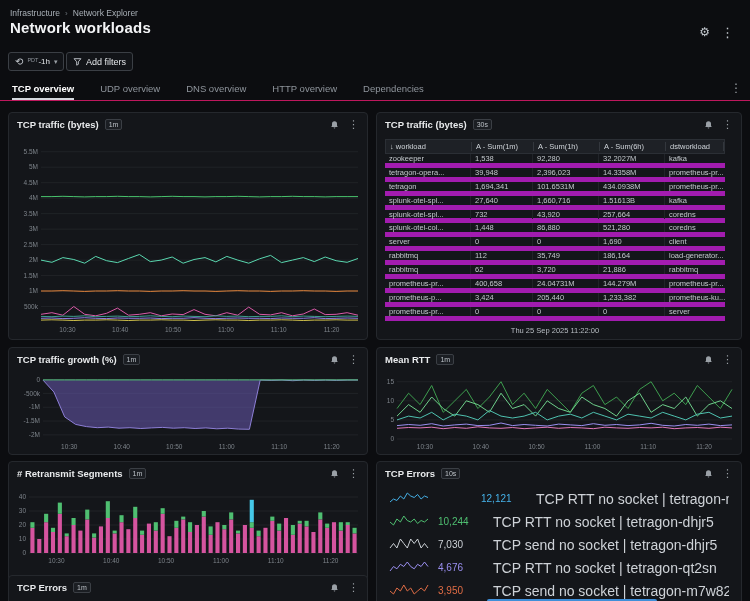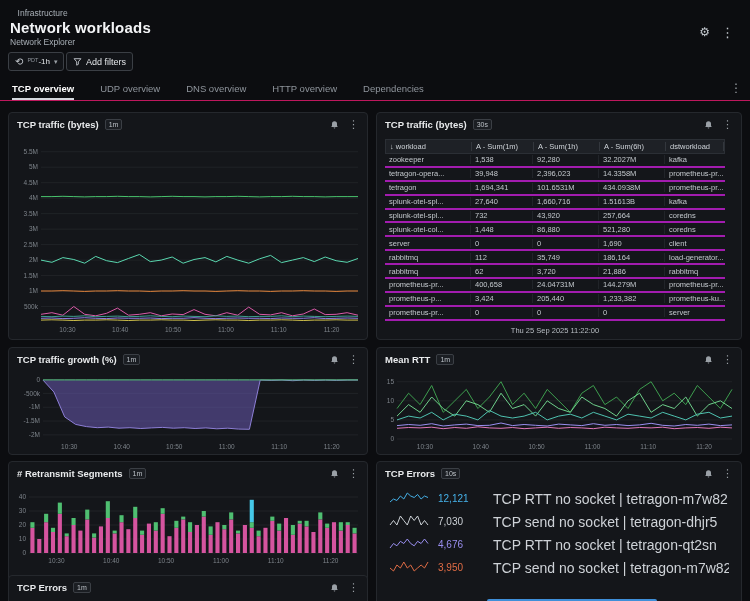--- a/index.html
+++ b/index.html
@@ -2,21 +2,21 @@
 <html><head>
 <meta charset="utf-8">
 <style>
   * { margin:0; padding:0; box-sizing:border-box; }
   html,body { width:750px; height:601px; }
   body {
     position:relative; overflow:hidden;
     background:#0c0d10; color:#d8dadd;
     font-family:"Liberation Sans", sans-serif;
   }
-  .crumb { position:absolute; top:8px; left:10px; font-size:8.5px; color:#9aa0a6; display:flex; gap:5px; align-items:center;flex-direction:column;}
+  .crumb { position:absolute; top:8px; left:10px; font-size:8.5px; color:#9aa0a6; display:flex; gap:5px; align-items:center;}
   .crumb .sep { color:#6d7ould3; color:#6d737a; font-size:8px;}
   .crumb a { color:#a9b0b7; cursor:pointer; }
   .page-title { position:absolute; top:19px; left:10px; font-size:15px; font-weight:bold; color:#f3f4f6; letter-spacing:.2px;}
   .top-icon { position:absolute; top:25px; font-size:12px; color:#c2c7cd; cursor:pointer; }
   .gear { right:40px; }
   .kebab-top { right:16px; font-size:13px; }
 
   .control { position:absolute; top:52px; height:19px; border:1px solid #3b3f45; border-radius:3px;
     display:flex; align-items:center; gap:4px; padding:0 6px; background:#121418; cursor:pointer; }
   .time-picker { left:8px; }
@@ -49,21 +49,21 @@
   .pactions .kebab { font-size:11px; color:#9aa0a6; cursor:pointer; line-height:1;}
   .bell { cursor:pointer; display:flex; }
 
   .chart { position:absolute; left:4px; right:5px; }
   .chart-tall  { top:26px; bottom:5px; }
   .chart-short { top:23px; bottom:3px; }
 
   
   .tbl { position:absolute; top:26px; left:8px; right:16px; font-size:7.5px; color:#c4c9ce; }
   .trow { display:grid; grid-template-columns:86px 62px 66px 66px 1fr; align-items:center; height:13.9px;
-    border-bottom:2px solid #a21caf; cursor:pointer;}
+    border-bottom:5px solid #a21caf; cursor:pointer;}
   .trow.thead { background:#1e2126; border:1px solid #2b2f35; height:15px; color:#ced3d8; cursor:default;}
   .tcell { padding:0 4px; overflow:hidden; white-space:nowrap; border-right:1px solid #212429; }
   .trow.thead .tcell { border-right:1px solid #33373d; }
   .tcell:last-child { border-right:none; }
   .tfooter { text-align:center; font-size:7.5px; color:#b8bdc3; padding-top:5px; }
 
   
   .err-list { position:absolute; top:25px; left:4px; right:4px; }
   .err-row { display:flex; align-items:center; gap:9px; height:23px; padding:0 8px; cursor:pointer; }
   .err-spark { flex:0 0 40px; }
@@ -470,22 +470,29 @@
           </svg>
         </span>
       <span class="kebab">⋮</span>
     </span>
   </div>
   <div class="err-list">
       <div class="err-row">
         <span class="err-spark"><svg width="40" height="13" viewBox="0 0 40 13">
             <polyline points="1.0,11.0 4.5,8.0 7.9,9.5 11.4,5.0 14.8,8.0 18.3,2.0 21.7,5.0 25.2,6.5 28.6,3.5 32.1,8.0 35.5,5.0 39.0,6.5" fill="none" stroke="#45b1e8" stroke-width="1"></polyline>
           </svg></span>
-        <span class="err-val" style="color: rgb(69, 177, 232);">12,121</span>
+        <span class="err-val" style="color: rgb(69, 177, 232); margin-left: 43px;">12,121</span>
         <span class="err-label">TCP RTT no socket | tetragon-m7w82</span>
+      </div>
+      <div class="err-row">
+        <span class="err-spark"><svg width="40" height="13" viewBox="0 0 40 13">
+            <polyline points="1.0,8.0 4.5,11.0 7.9,5.0 11.4,8.0 14.8,2.0 18.3,6.5 21.7,8.0 25.2,5.0 28.6,9.5 32.1,6.5 35.5,8.0 39.0,5.0" fill="none" stroke="#4fbf71" stroke-width="1"></polyline>
+          </svg></span>
+        <span class="err-val" style="color: rgb(79, 191, 113);">10,244</span>
+        <span class="err-label">TCP RTT no socket | tetragon-dhjr5</span>
       </div>
       <div class="err-row">
         <span class="err-spark"><svg width="40" height="13" viewBox="0 0 40 13">
             <polyline points="1.0,11.0 4.5,6.5 7.9,11.0 11.4,2.0 14.8,6.5 18.3,11.0 21.7,2.0 25.2,6.5 28.6,2.0 32.1,11.0 35.5,6.5 39.0,11.0" fill="none" stroke="#ccd1d6" stroke-width="1"></polyline>
           </svg></span>
         <span class="err-val" style="color: rgb(204, 209, 214);">7,030</span>
         <span class="err-label">TCP send no socket | tetragon-dhjr5</span>
       </div>
       <div class="err-row">
         <span class="err-spark"><svg width="40" height="13" viewBox="0 0 40 13">

